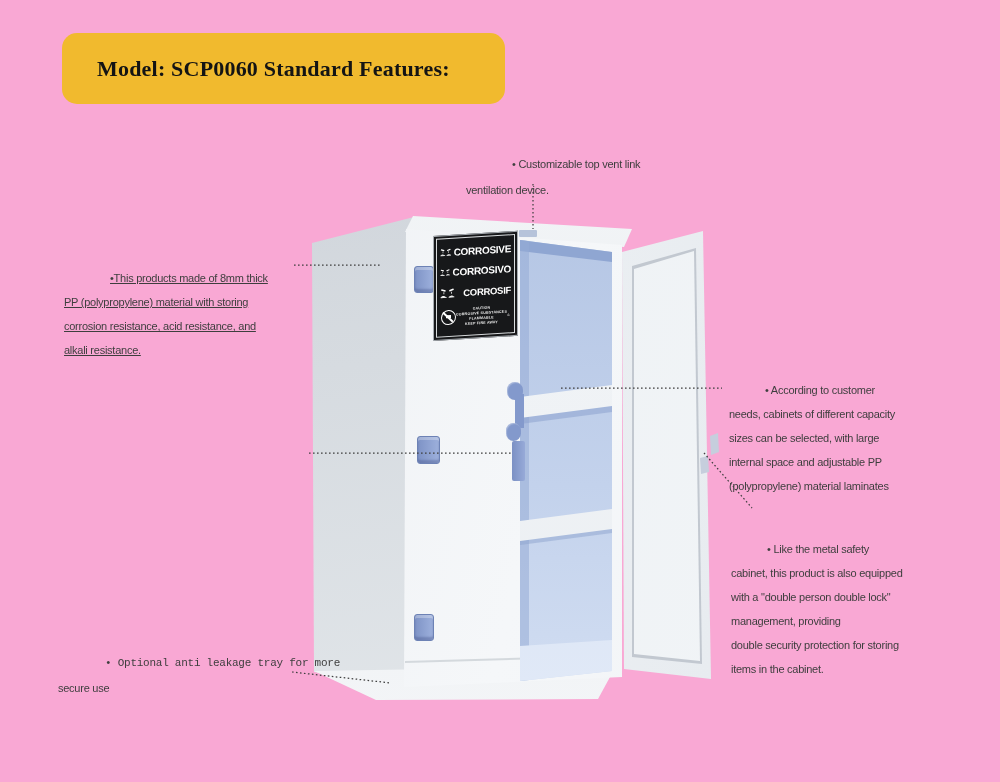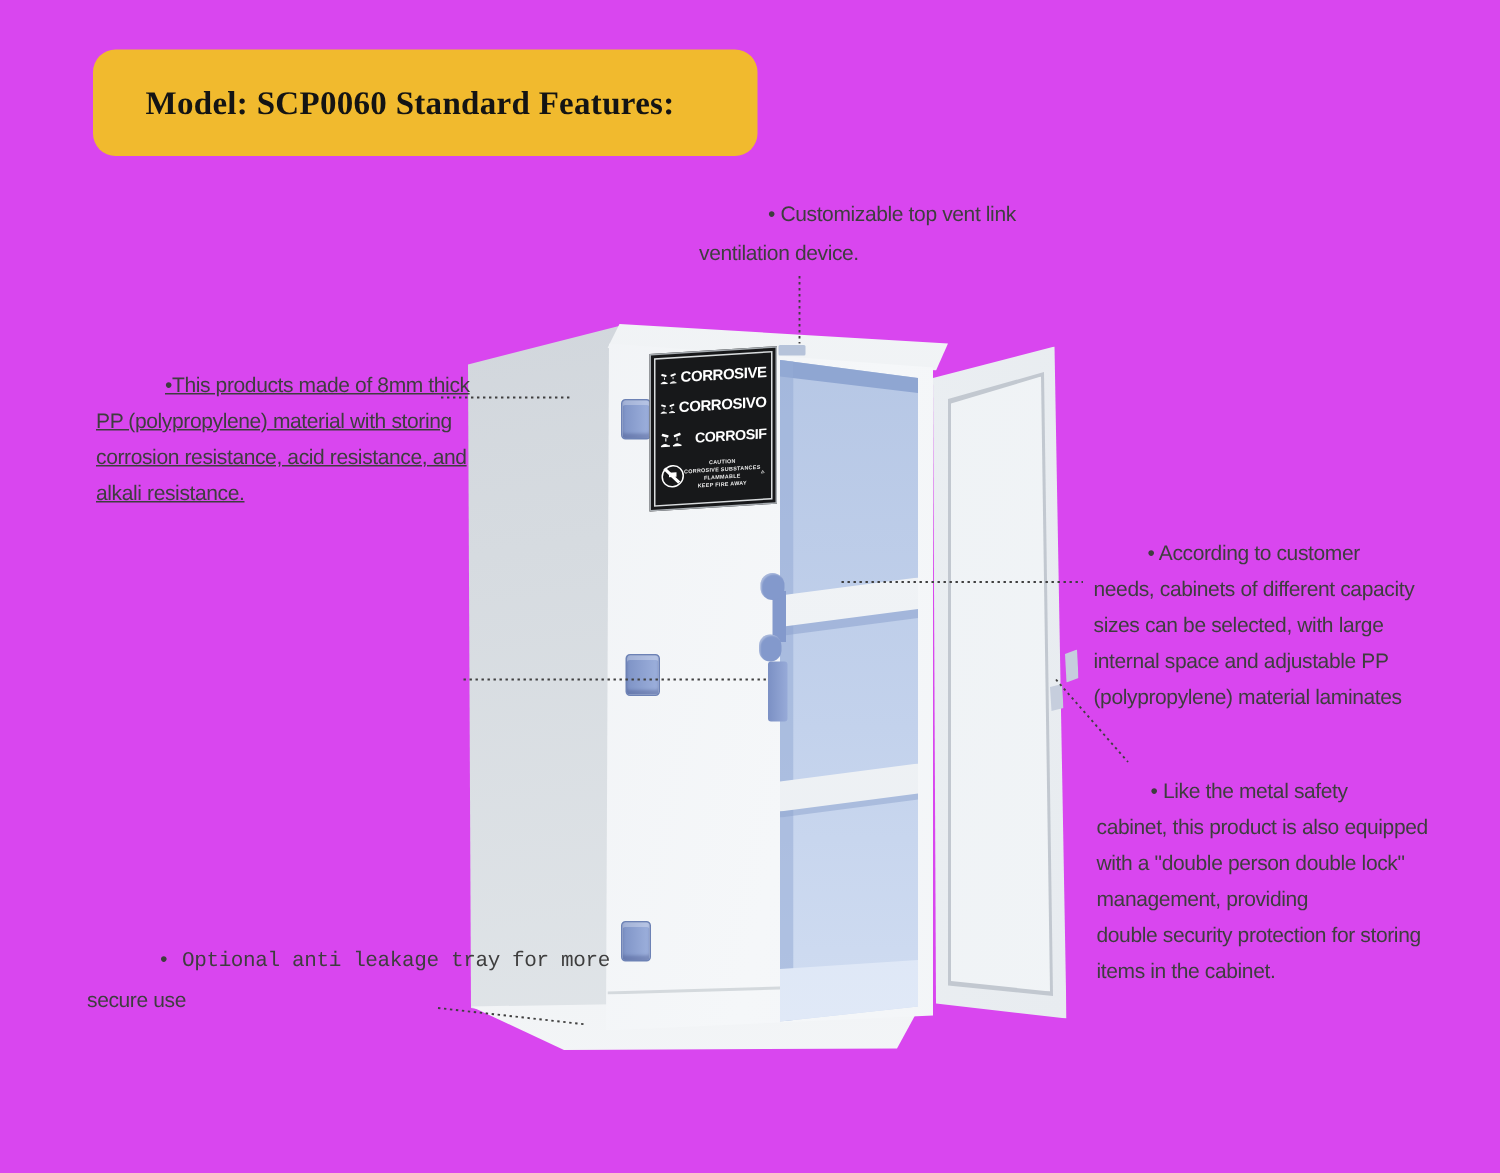--- a/index.html
+++ b/index.html
@@ -1,16 +1,16 @@
 <!DOCTYPE html>
 <html><head>
 <meta charset="utf-8">
 <style>
   html,body{margin:0;padding:0;background:#ffffff;}
-  .stage{position:relative;width:1000px;height:782px;background:#d946ef;overflow:hidden;
+  .stage{position:relative;width:1000px;height:782px;background:#f9a8d4;overflow:hidden;
          font-family:"Liberation Sans",sans-serif;}
   .shape{position:absolute;inset:0;pointer-events:none;}
 
   
   .banner{position:absolute;left:62px;top:33px;width:443px;height:71px;border-radius:15px;
           background:#F1BA2E;display:flex;align-items:center;padding-left:35px;box-sizing:border-box;}
   .banner span{font-family:"Liberation Serif",serif;font-weight:700;font-size:22px;color:#141414;
           letter-spacing:0.2px;}
 
   
@@ -77,22 +77,22 @@
                    transform:rotate(45deg);}
   .no-icon::after{content:"";position:absolute;left:3.5px;top:4px;width:5px;height:3px;background:#fff;}
   .cautiontxt{flex:1;text-align:center;color:#ededed;font-weight:700;font-size:3.6px;line-height:4.8px;
               letter-spacing:.2px;white-space:nowrap;}
 
   
   svg.lines{position:absolute;inset:0;width:1000px;height:782px;}
   svg.lines line{stroke:#3f3f3f;stroke-width:1.25;stroke-dasharray:1.6 2.4;}
 
   
-  .callout{position:absolute;color:#3e3e3e;font-size:14px;letter-spacing:-0.25px;line-height:24px;
-           white-space:nowrap;}
+  .callout{position:absolute;color:#3e3e3e;font-size:11px;letter-spacing:-0.25px;line-height:24px;
+           white-space:nowrap;margin-top:22px;}
   #cb-top{left:466px;top:129px;line-height:26px;}
   #cb-top div:first-child{padding-left:46px;}
   #cb-material{left:64px;top:244px;text-decoration:underline;}
   #cb-material div:first-child{padding-left:46px;}
   #cb-buckles{left:58px;top:428px;}
   #cb-buckles div:first-child{padding-left:46px;}
   #cb-tray{left:58px;top:629px;line-height:25px;}
   #cb-tray div:first-child{padding-left:47px;font-family:Liberation Mono, monospace;}
   #cb-capacity{left:729px;top:356px;}
   #cb-capacity div:first-child{padding-left:36px;}

